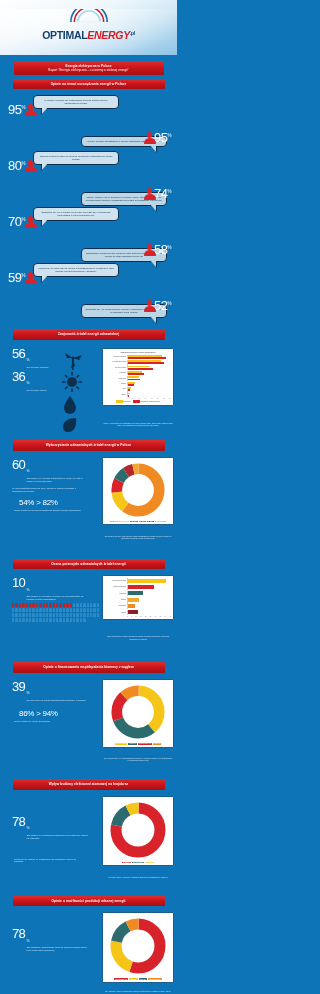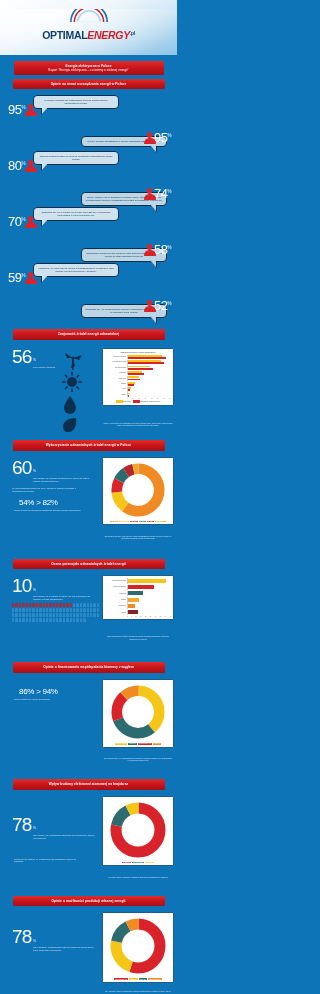--- a/index.html
+++ b/index.html
@@ -73,21 +73,21 @@
   .pct.l { left:8px; }
   .pct.r { right:6px; }
   .person { position:absolute; width:13px; height:13px; }
   .person .head{ width:5.6px;height:5.6px;border-radius:50%;background:#d8232a;margin:0 auto;}
   .person .body{ width:12px;height:6px;background:#d8232a;border-radius:6px 6px 1px 1px;margin:.5px auto 0;}
 
   
   .stat-sect { position:relative; padding: 3px 0 4px; }
   .big-list { padding-left: 12px; }
   .big-row { display:flex; align-items:flex-start; margin-bottom:1px; }
-  .big-num { color:#fff; font-size:19px; line-height:1; letter-spacing:-.8px; }
+  .big-num { color:#fff; font-size:13px; line-height:1; letter-spacing:-.8px; }
   .big-meta { padding-left:1.5px; padding-top:.5px; }
   .big-pct { color:#fff; font-size:3.4px; line-height:1;}
   .big-cap { color:#cfe6f5; font-size:2.4px; line-height:1.25; max-width:44px; display:block; margin-top:.5px;}
   .icon-col { position:absolute; left:62px; top:6px; }
   .eicon { display:block; margin-bottom:2.5px; }
 
   
   .pictorow { display:flex; gap:.7px; padding-left:12px; margin:2px 0 2px; }
   .ppl { width:6.5px; }
   .ppl .h{width:3px;height:3px;border-radius:50%;margin:0 auto;}
@@ -226,20 +226,24 @@
       </div>
     </div>
 
   <div class="banner sect">Znajomość źródeł energii odnawialnej</div>
 
   <div class="stat-sect" style="height:92px">
     <div class="big-list" id="renew-list">
         <div class="big-row">
           <span class="big-num">56</span>
           <span class="big-meta"><span class="big-pct">%</span><span class="big-cap">zna energię wietrzną</span></span>
+        </div>
+        <div class="big-row">
+          <span class="big-num">36</span>
+          <span class="big-meta"><span class="big-pct">%</span><span class="big-cap">zna energię wodną</span></span>
         </div>
       </div>
 
     <div class="icon-col">
       <svg class="eicon" width="22" height="20" viewBox="0 0 22 20">
         <rect x="10" y="8" width="1.6" height="12" fill="#0c2f4d"></rect>
         <path d="M11,8 L3,3 L5,8 Z" fill="#0c2f4d"></path>
           <path d="M11,8 L20,5 L17,10 Z" fill="#0c2f4d"></path>
         <path d="M11,8 L9,18 L13,16 Z" fill="#0c2f4d"></path>
           <circle cx="11" cy="8" r="1.6" fill="#0c2f4d"></circle>
@@ -574,20 +578,29 @@
             <span>45</span>
           </div>
         </div>
     </div>
     <div class="outside-cap" style="top:62px;">Które wymienione źródło energii ma Pana(i) zdaniem największy potencjał rozwojowy w Polsce?</div>
   </div>
 
   <div class="banner sect">Opinie o finansowaniu współspalania biomasy z węglem</div>
 
   <div class="stat-sect" style="height:98px">
+    <div class="big-list">
+      <div class="big-row">
+        <span class="big-num">39</span>
+        <span class="big-meta">
+          <span class="big-pct">%</span>
+          <span class="big-cap" style="max-width:62px">Nie ma zdań na temat współspalania biomasy z węglem</span>
+        </span>
+      </div>
+    </div>
     <div class="pictorow" id="coal-people">
         <span class="ppl on"><span class="h"></span><span class="b"></span></span>
         <span class="ppl on"><span class="h"></span><span class="b"></span></span>
         <span class="ppl on"><span class="h"></span><span class="b"></span></span>
         <span class="ppl on"><span class="h"></span><span class="b"></span></span>
         <span class="ppl off"><span class="h"></span><span class="b"></span></span>
         <span class="ppl off"><span class="h"></span><span class="b"></span></span>
         <span class="ppl off"><span class="h"></span><span class="b"></span></span>
         <span class="ppl off"><span class="h"></span><span class="b"></span></span>
         <span class="ppl off"><span class="h"></span><span class="b"></span></span>

